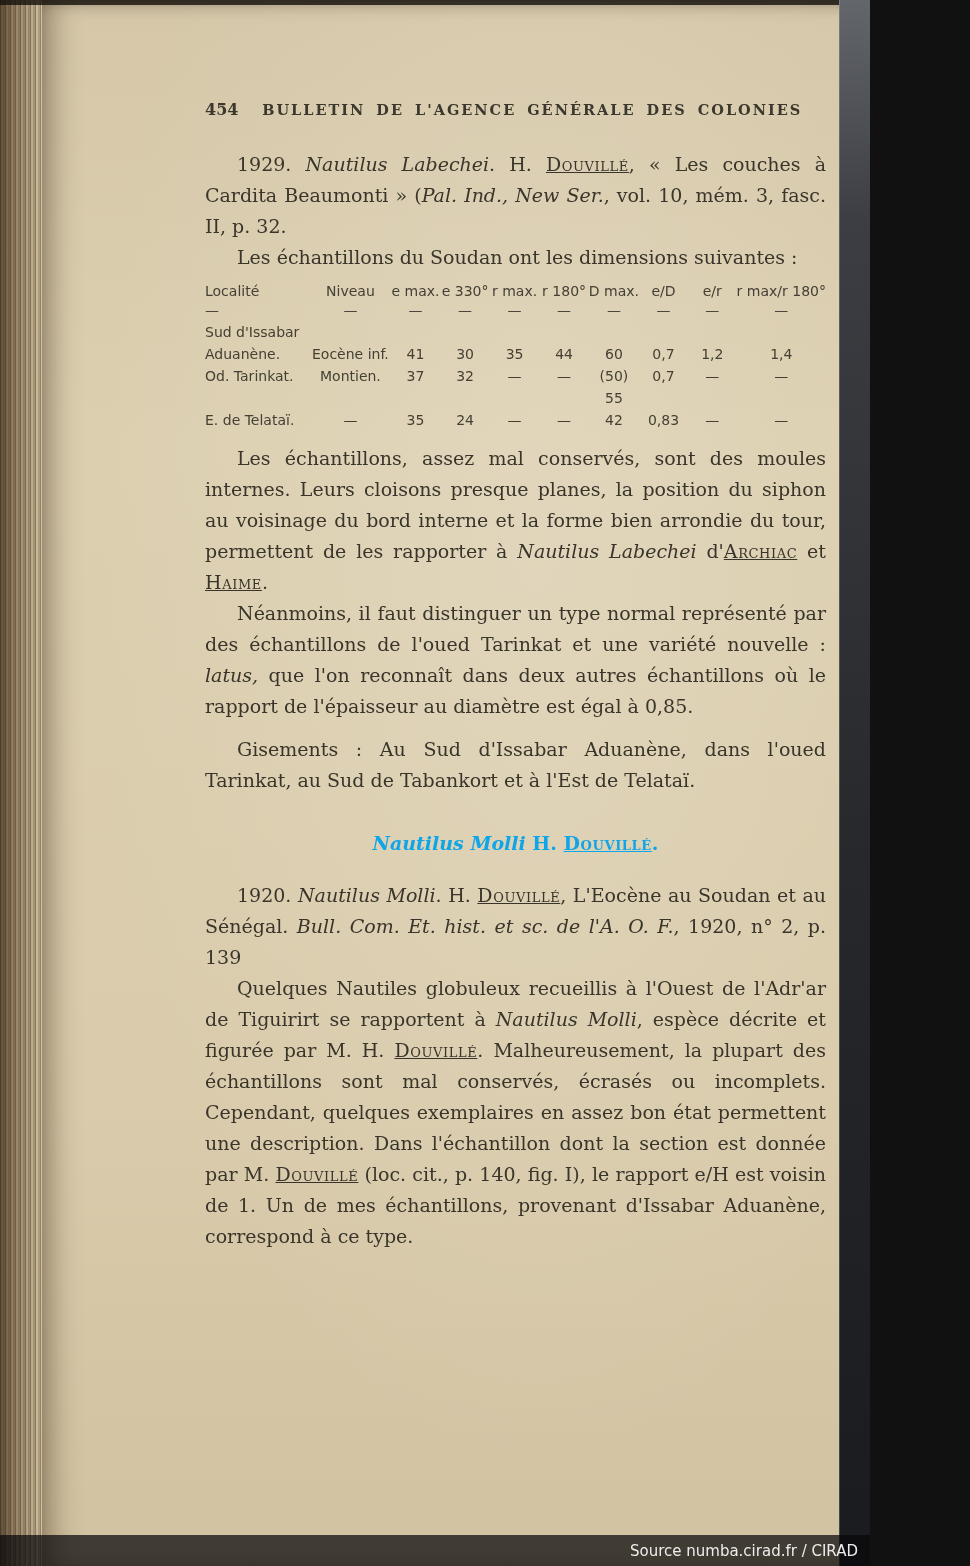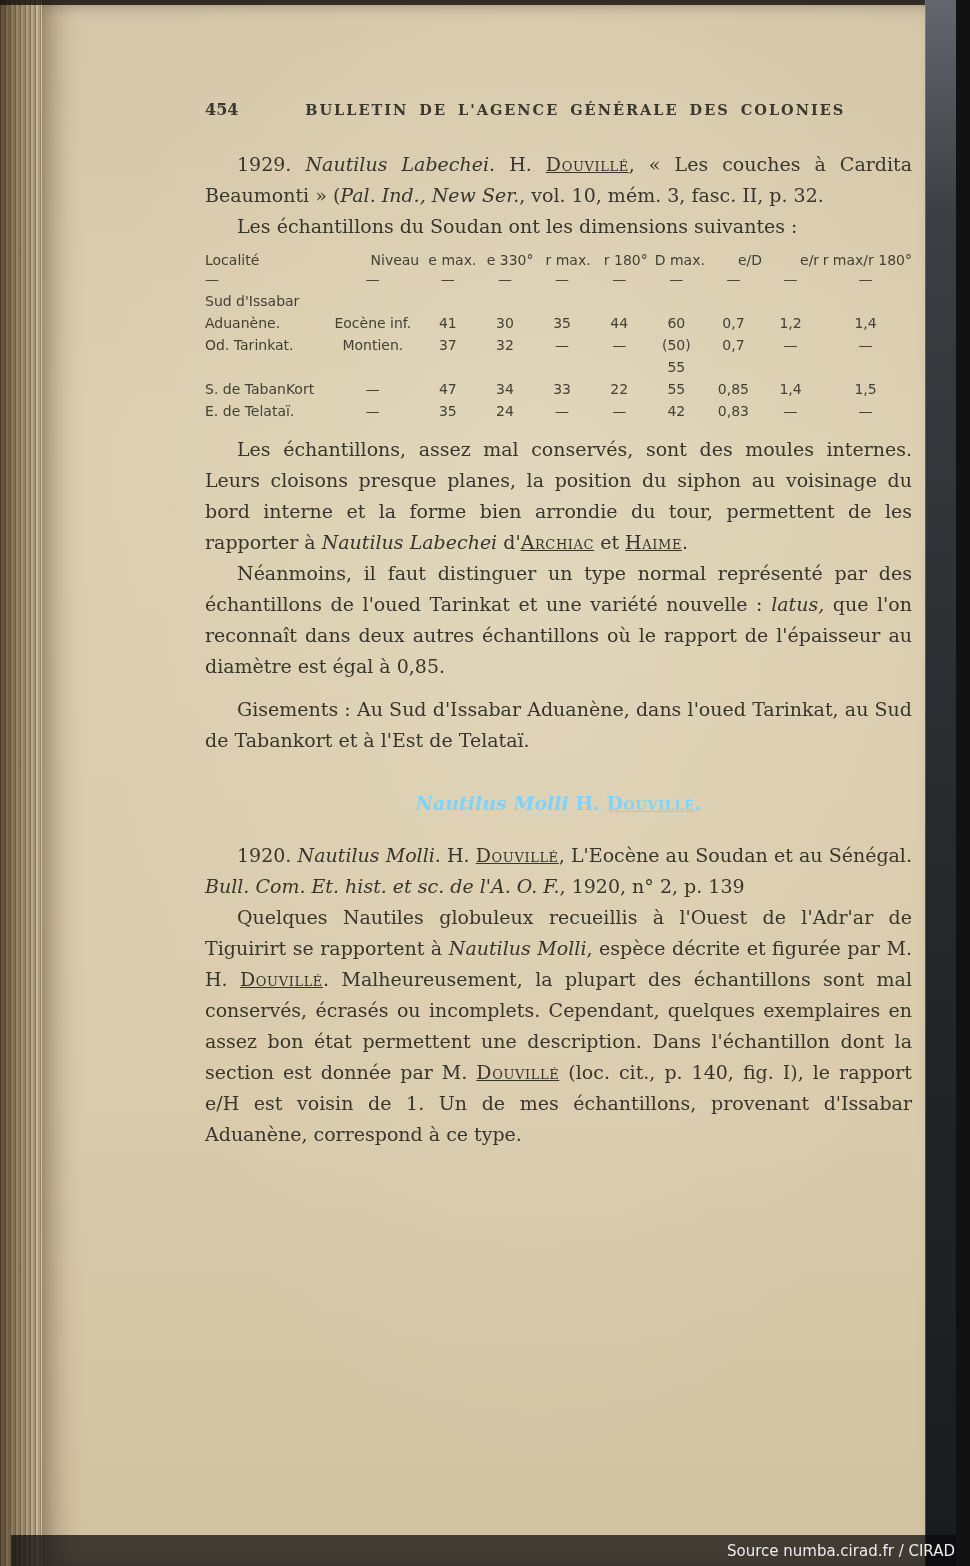--- a/index.html
+++ b/index.html
@@ -1,16 +1,16 @@
 <!DOCTYPE html>
 <html><head>
 <meta charset="utf-8">
 <style>
   html,body{margin:0;padding:0;background:#111;}
-  #stage{position:relative;width:956px;height:1566px;overflow:hidden;
+  #stage{position:relative;width:870px;height:1566px;overflow:hidden;
          font-family:"DejaVu Serif","Liberation Serif",serif;background:#1e1f22;}
 
   
   #spine{position:absolute;left:0;top:0;width:42px;height:100%;
     background:
       repeating-linear-gradient(90deg, rgba(58,43,26,.40) 0 1px, rgba(255,255,255,.05) 1px 3px, rgba(90,70,45,.25) 3px 5px),
       linear-gradient(90deg,#55452f 0%,#8a765a 30%,#b3a080 70%,#cfc09e 100%);}
 
   
   #paper{position:absolute;left:42px;top:0;width:898px;height:100%;
@@ -38,31 +38,31 @@
   .para{margin:0;font-size:19px;line-height:31px;text-align:justify;text-indent:32px;}
   .para:first-of-type{margin-top:30px;}
   .gap{margin-top:12px;}
   .i{font-style:italic;}
   .bi{font-style:italic;font-weight:bold;}
   .sc{font-variant:small-caps;letter-spacing:.6px;text-decoration:underline;}
 
   
   #meas-table{width:100%;border-collapse:collapse;margin:8px 0 12px 0;
     font-family:"DejaVu Sans","Liberation Sans",sans-serif;font-size:14px;color:#454034;}
-  #meas-table th{font-weight:normal;text-align:right;padding:2px 0 0 0;white-space:nowrap;}
+  #meas-table th{font-weight:normal;text-align:center;padding:2px 0 0 0;white-space:nowrap;}
   #meas-table td{text-align:center;padding:3px 0;white-space:nowrap;}
   #meas-table th:first-child, #meas-table td:first-child{text-align:left;}
   #meas-table col.c-loc{width:17%;} #meas-table col.c-niv{width:13%;}
   #meas-table col.c-n{width:8%;} #meas-table col.c-last{width:13%;}
   tr.dash-row td{padding:0 0 6px 0;color:#4a463c;}
 
-  #section-heading{margin:36px 0 26px 0;text-align:center;font-size:19px;color:#7dd3fc;}
+  #section-heading{margin:36px 0 26px 0;text-align:center;font-size:19px;color:#0ea5e9;}
 
   
-  #credit-bar{position:absolute;left:11px;bottom:0;width:100%;height:31px;
+  #credit-bar{position:absolute;left:0;bottom:0;width:100%;height:31px;
     background:rgba(8,8,10,.72);display:flex;align-items:center;justify-content:flex-end;
     padding-right:12px;box-sizing:border-box;z-index:5;
     font-family:"DejaVu Sans","Liberation Sans",sans-serif;font-size:15px;color:#ededed;}
 </style>
 </head>
 <body>
 
 <div id="stage">
   <div id="spine"></div>
   <div id="paper"></div>
@@ -160,32 +160,20 @@
             <td></td>
             <td></td>
             <td></td>
             <td></td>
             <td>55</td>
             <td></td>
             <td></td>
             <td></td>
           </tr>
           <tr>
-            <td>S. de TabanKort</td>
-            <td>—</td>
-            <td>47</td>
-            <td>34</td>
-            <td>33</td>
-            <td>22</td>
-            <td>55</td>
-            <td>0,85</td>
-            <td>1,4</td>
-            <td>1,5</td>
-          </tr>
-          <tr>
             <td>E. de Telataï.</td>
             <td>—</td>
             <td>35</td>
             <td>24</td>
             <td>—</td>
             <td>—</td>
             <td>42</td>
             <td>0,83</td>
             <td>—</td>
             <td>—</td>

